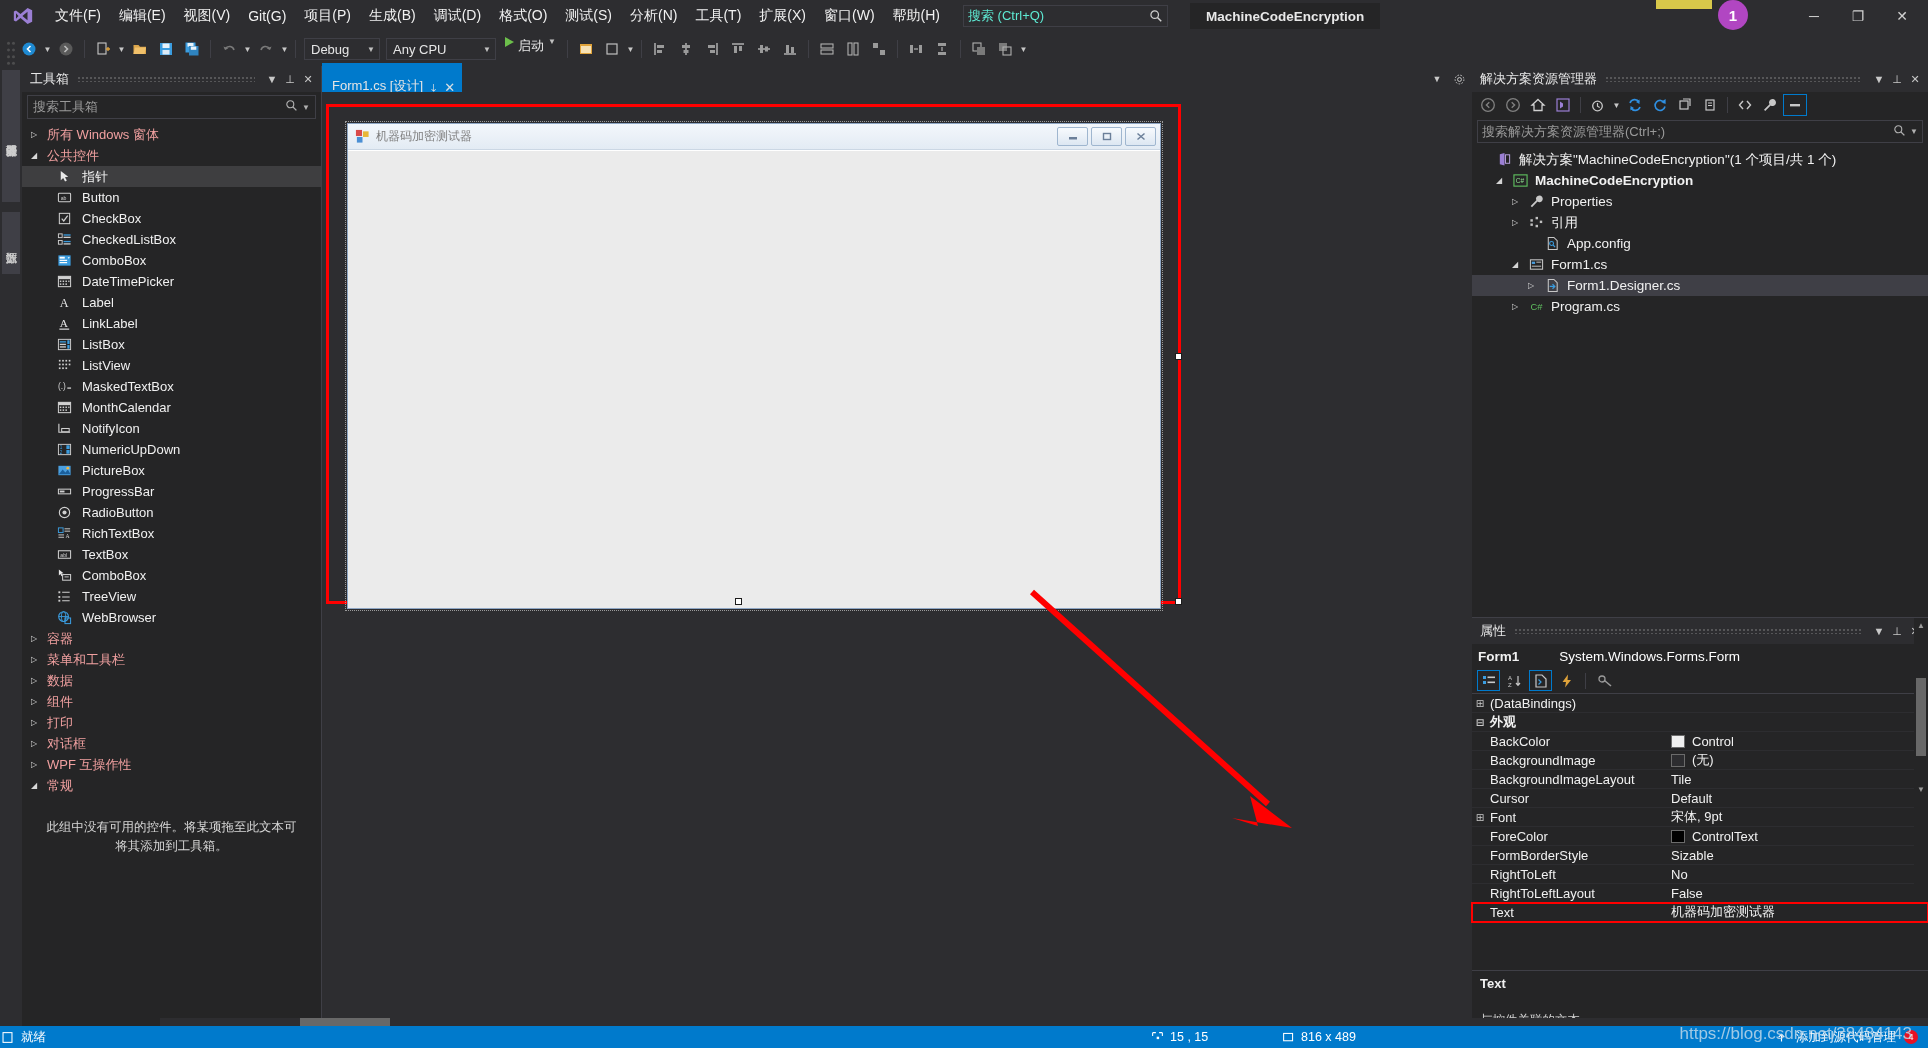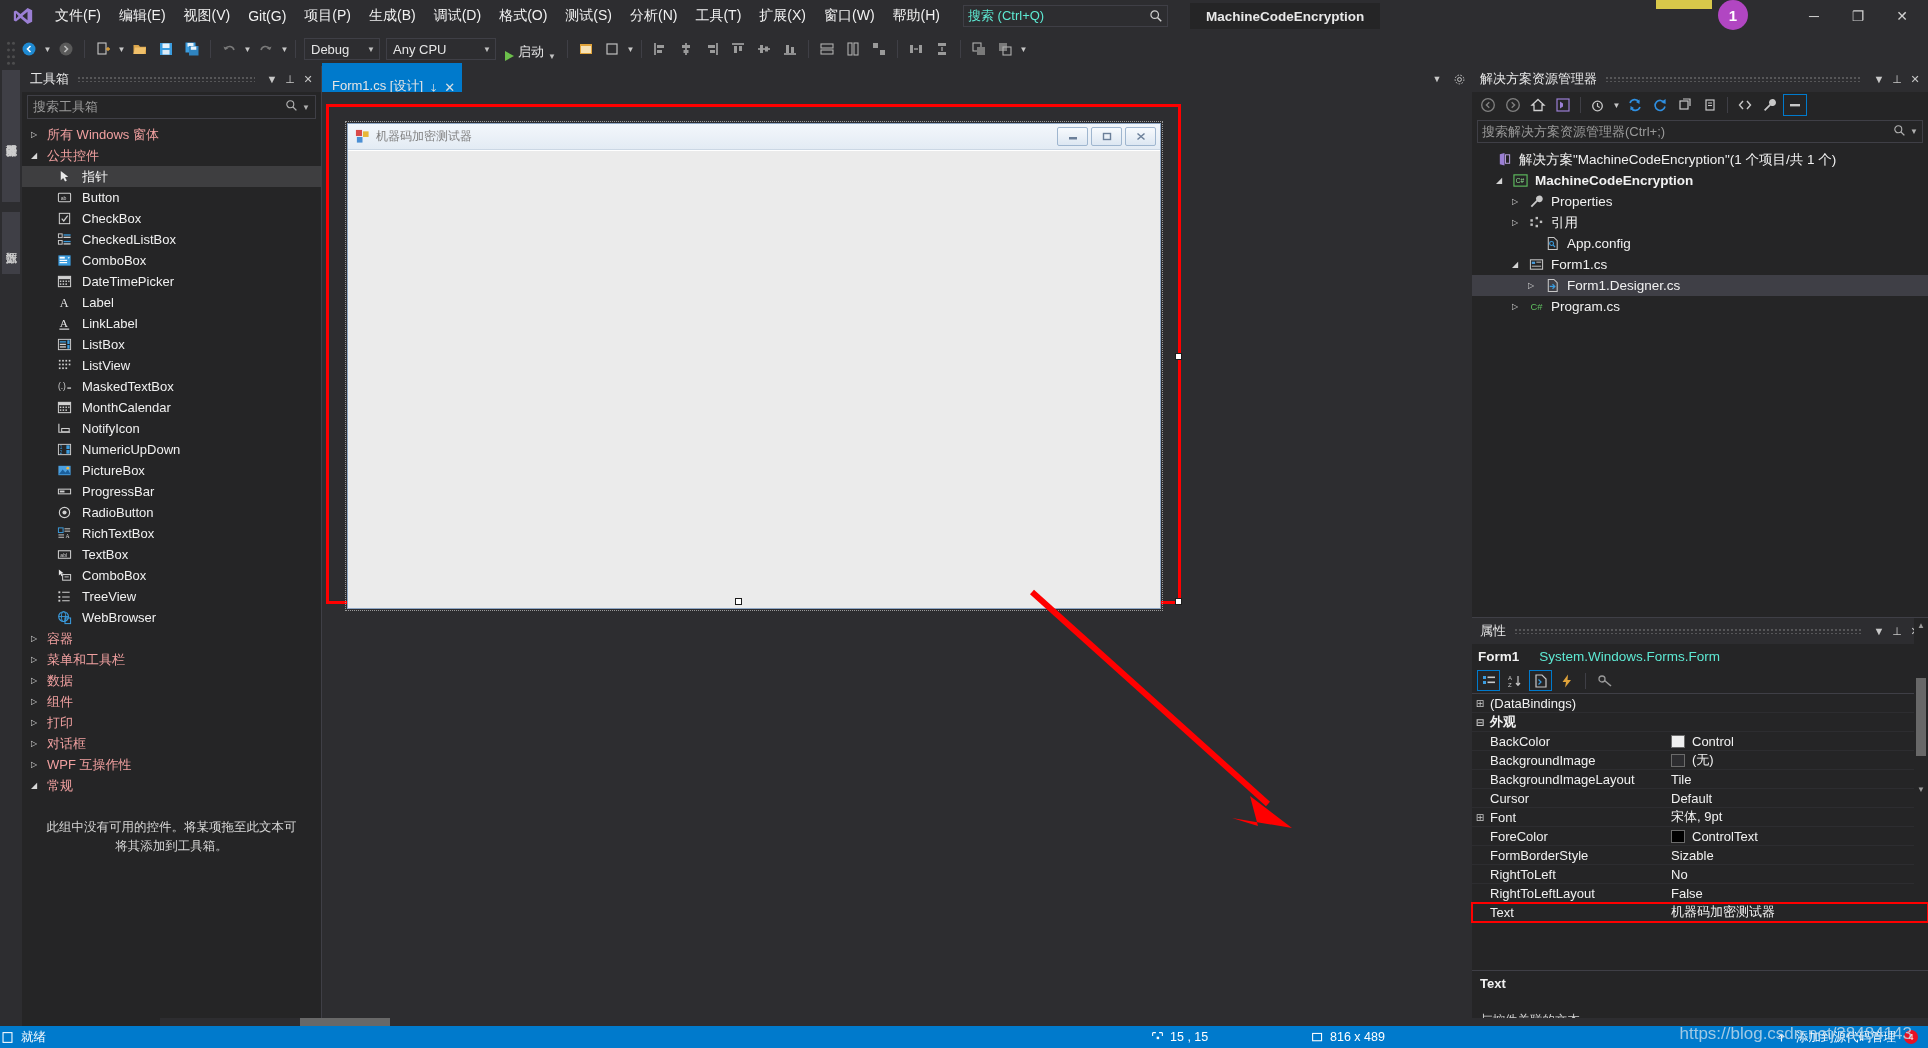--- a/index.html
+++ b/index.html
@@ -57,21 +57,21 @@
   }
   .tb-btn svg { width: 16px; height: 16px; }
   .tb-caret { width: 11px; height: 24px; display: flex; align-items: center; justify-content: center; color: #c8c8c8; font-size: 8px; }
   .tb-sep { width: 1px; height: 18px; background: #3f3f46; margin: 0 5px; }
   .tb-combo {
     height: 22px; border: 1px solid #3f3f46; background: #2d2d30; color: #e6e6e6;
     display: flex; align-items: center; padding: 0 4px 0 6px; font-size: 13px; margin: 0 3px;
   }
   .tb-combo .cv { flex: 1; white-space: nowrap; }
   .tb-combo .cc { font-size: 8px; color: #c0c0c0; margin-left: 8px; }
-  .tb-run { display: flex; align-items: flex-end; gap: 4px; padding: 0 6px; height: 24px; color: #e6e6e6; font-size: 13px; }
+  .tb-run { display: flex; align-items: flex-start; gap: 4px; padding: 0 6px; height: 24px; color: #e6e6e6; font-size: 13px; }
   .tri { width: 0; height: 0; border-left: 9px solid #6cbf4b; border-top: 5.5px solid transparent; border-bottom: 5.5px solid transparent; }
 
   
   .vtabs { position: absolute; left: 0; top: 66px; width: 22px; height: 960px; background: #2d2d30; }
   .vtab {
     position: absolute; left: 2px; width: 18px; background: #3f3f46; color: #cfcfcf;
     writing-mode: vertical-rl; text-orientation: mixed; font-size: 11.5px;
     display: flex; align-items: center; justify-content: center; padding: 6px 0; letter-spacing: 0px;
   }
 
@@ -162,23 +162,23 @@
   .sln-search .ph { flex: 1; }
   .tree { padding-top: 2px; font-size: 13.5px; }
   .tnode { display: flex; align-items: center; height: 21px; color: #f1f1f1; gap: 6px; white-space: nowrap; }
   .tnode.sel { background: #3f3f46; }
   .tnode .exp { width: 14px; text-align: center; font-size: 8px; color: #d4d4d4; flex-shrink: 0; }
   .tnode .tic { width: 17px; height: 17px; display: flex; align-items: center; justify-content: center; flex-shrink: 0; }
   .tnode .tic svg { width: 15px; height: 15px; }
   .tnode.bold .lbl { font-weight: bold; }
 
   .prop-panel { position: absolute; left: 0; right: 0; top: 551px; bottom: 0; background: #252526; border-top: 1px solid #3f3f46; }
-  .prop-obj { height: 24px; display: flex; align-items: center; padding: 0 6px; font-size: 13.5px; gap: 20px; background: #252526; }
+  .prop-obj { height: 24px; display: flex; align-items: center; padding: 0 6px; font-size: 13.5px; gap: 0; background: #252526; }
   .prop-obj .nm { font-weight: bold; }
-  .prop-obj .ty { color: #5eead4; }
+  .prop-obj .ty { color: #ffffff; margin-left: 40px; }
   .prop-obj .cc { margin-left: auto; font-size: 8px; color: #c0c0c0; }
   .prop-toolbar { height: 26px; display: flex; align-items: center; padding: 0 5px; gap: 3px; border-bottom: 1px solid #3f3f46; }
   .prop-tb { width: 23px; height: 21px; display: flex; align-items: center; justify-content: center; }
   .prop-tb.active { border: 1px solid #007acc; }
   .prop-tb svg { width: 16px; height: 16px; }
   .prop-rows { position: relative; }
   .prow { display: flex; align-items: center; height: 19px; font-size: 13px; border-bottom: 1px solid #2d2d30; }
   .prow .exp { width: 16px; text-align: center; font-size: 10px; color: #c8c8c8; }
   .prow .pn { width: 178px; color: #f1f1f1; padding-left: 2px; white-space: nowrap; overflow: hidden; }
   .prow .pv { flex: 1; color: #f1f1f1; display: flex; align-items: center; gap: 7px; padding-left: 5px; white-space: nowrap; }
@@ -193,21 +193,21 @@
   .pscroll .up, .pscroll .dn { height: 14px; display: flex; align-items: center; justify-content: center; color: #9a9a9a; font-size: 8px; }
   .pscroll .thumb { position: absolute; left: 2px; width: 10px; background: #686868; }
 
   
   .statusbar {
     position: absolute; left: 0; bottom: 0; width: 1928px; height: 22px;
     background: #007acc; display: flex; align-items: center; color: #fff; font-size: 12.5px;
   }
   .sb-left { display: flex; align-items: center; gap: 7px; }
   .sb-pos { position: absolute; left: 1150px; display: flex; align-items: center; gap: 6px; }
-  .sb-size { position: absolute; left: 1310px; display: flex; align-items: center; gap: 6px; }
+  .sb-size { position: absolute; left: 1281px; display: flex; align-items: center; gap: 6px; }
   .sb-right { position: absolute; right: 10px; display: flex; align-items: center; gap: 8px; }
   .sb-icon { width: 14px; height: 14px; display: inline-flex; align-items: center; justify-content: center; }
   .wm {
     position: absolute; right: 16px; bottom: 4px; color: #bcd7ea; font-size: 17px;
     opacity: .85; white-space: nowrap; pointer-events: none;
   }
   .badge-red {
     width: 14px; height: 14px; border-radius: 50%; background: #e81123; color: #fff;
     font-size: 9px; display: flex; align-items: center; justify-content: center;
   }

